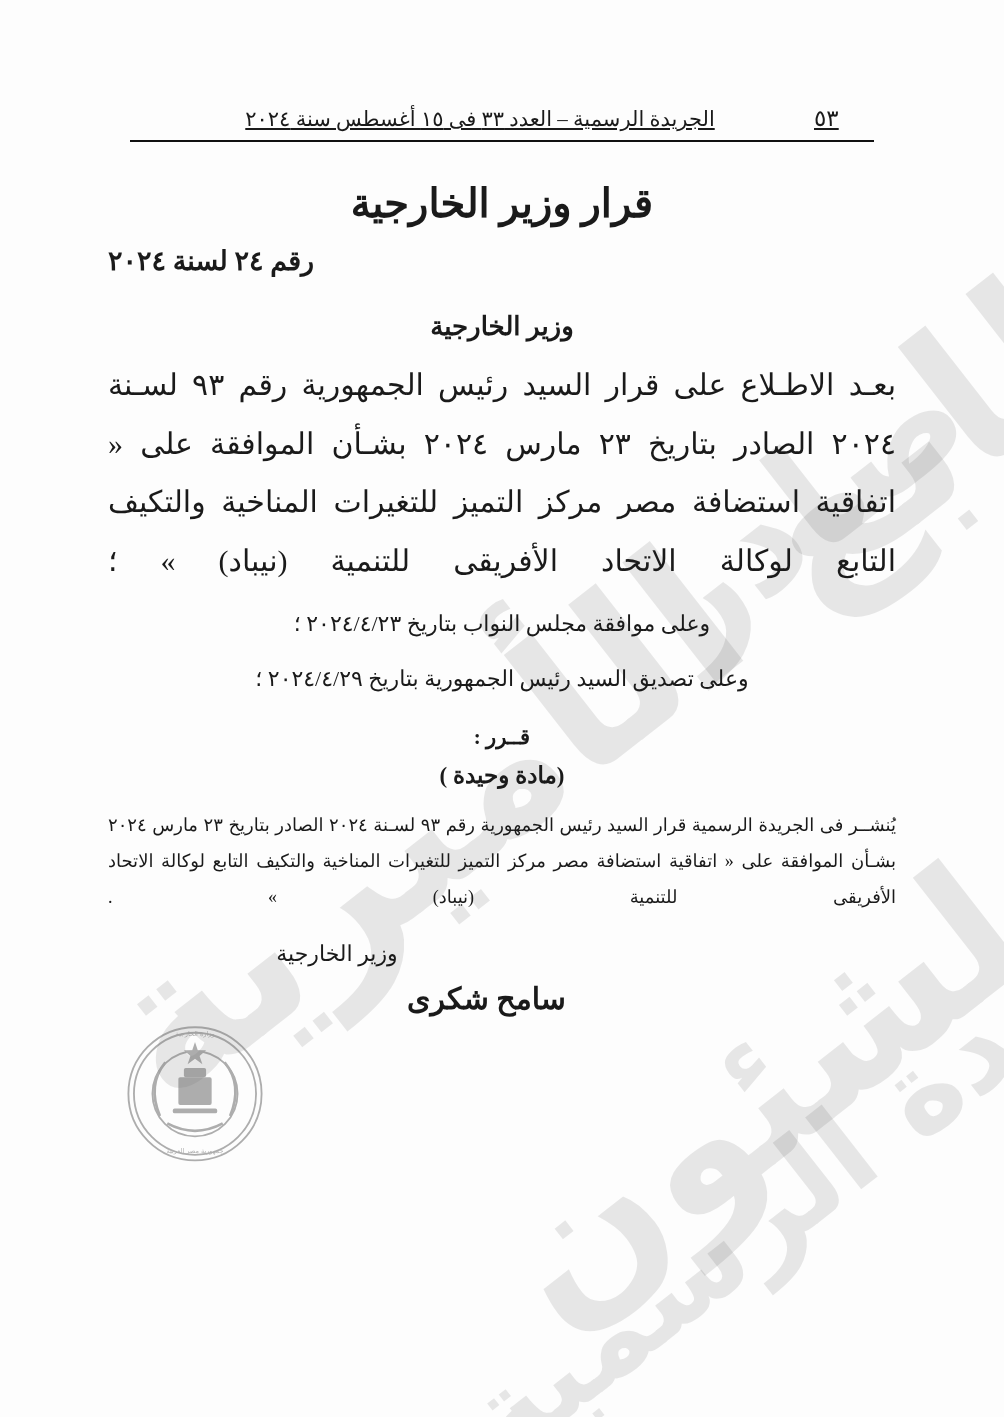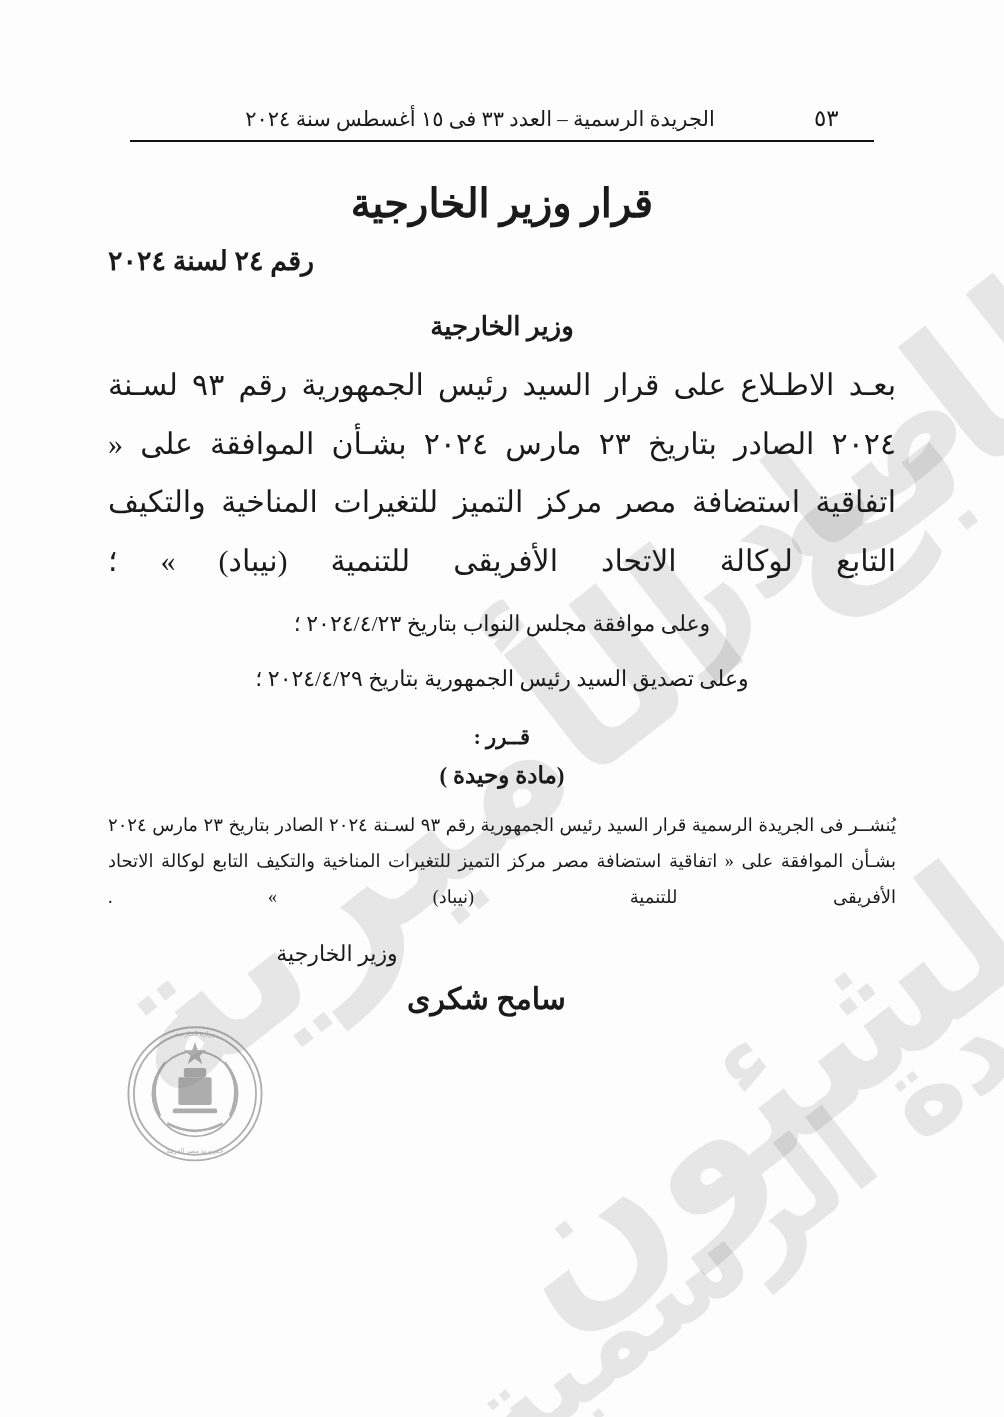--- a/index.html
+++ b/index.html
@@ -72,20 +72,21 @@
     height: 185px;
     z-index: 1;
     opacity: .55;
   }
 
   
   .header {
     position: relative;
     z-index: 2;
     padding: 105px 130px 0 130px;
+    text-decoration: underline;
   }
   .header-row {
     display: flex;
     flex-direction: row-reverse;
     align-items: baseline;
     justify-content: space-between;
     font-size: 21px;
     letter-spacing: 0.5px;
   }
   .header-title {

